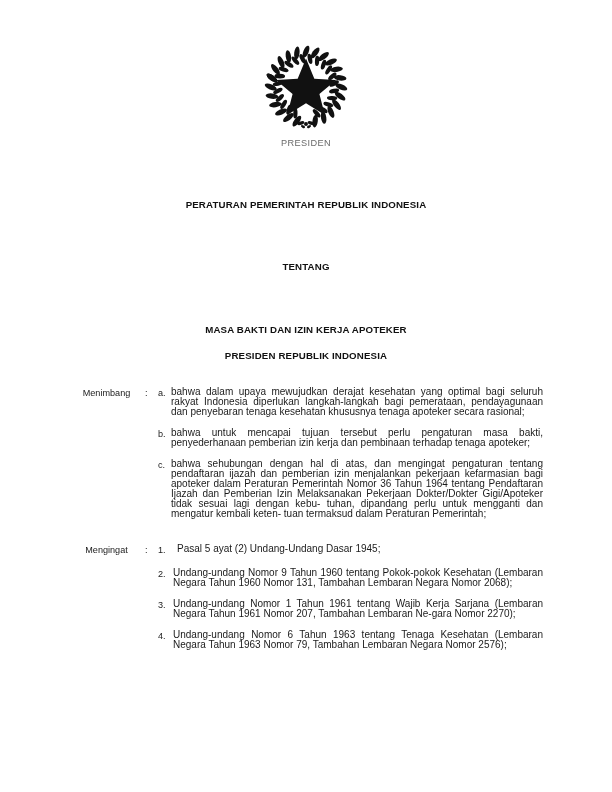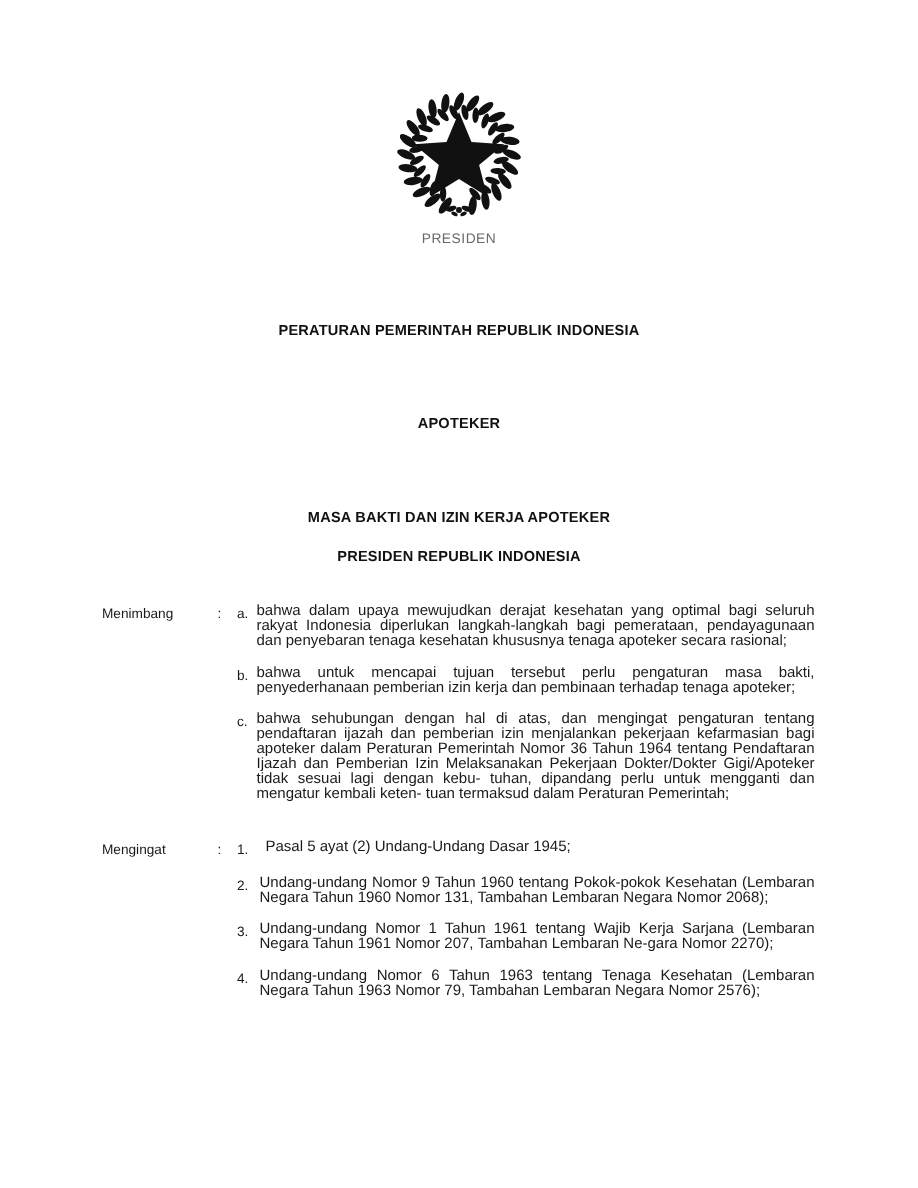--- a/index.html
+++ b/index.html
@@ -17,21 +17,21 @@
   }
 
   .page {
     position: absolute;
     inset: 0;
     background: #ffffff;
   }
 
   
   .masthead {
-    padding-top: 60px;
+    padding-top: 44px;
     text-align: center;
   }
   .emblem {
     display: block;
     margin: 0 auto;
     width: 86px;
     height: 86px;
   }
   .masthead-lines {
     margin-top: 7px;
@@ -84,20 +84,21 @@
   .clause-section + .clause-section {
     margin-top: 25px;
   }
 
   .clause-label {
     width: 77px;
     flex: 0 0 77px;
     font-size: 9.1px;
     line-height: 13.4px;
     color: #1a1a1a;
+    text-align: center;
   }
   .clause-colon {
     width: 13px;
     flex: 0 0 13px;
     font-size: 9.1px;
     line-height: 13.4px;
     color: #1a1a1a;
   }
   .clause-items {
     flex: 1 1 auto;
@@ -310,21 +311,21 @@
       </g>
     </svg>
 
     <div class="masthead-lines">
       <span class="masthead-line">PRESIDEN</span>
     </div>
   </div>
 
   <div class="title-block">
     <span class="title-line">PERATURAN PEMERINTAH REPUBLIK INDONESIA</span>
-    <span class="title-line">APOTEKER</span>
+    <span class="title-line">TENTANG</span>
     <span class="title-line">MASA BAKTI DAN IZIN KERJA APOTEKER</span>
   </div>
 
   <div class="authority">
     <span class="authority-text">PRESIDEN REPUBLIK INDONESIA</span>
   </div>
 
   <div class="clauses">
 
     <div class="clause-section">

